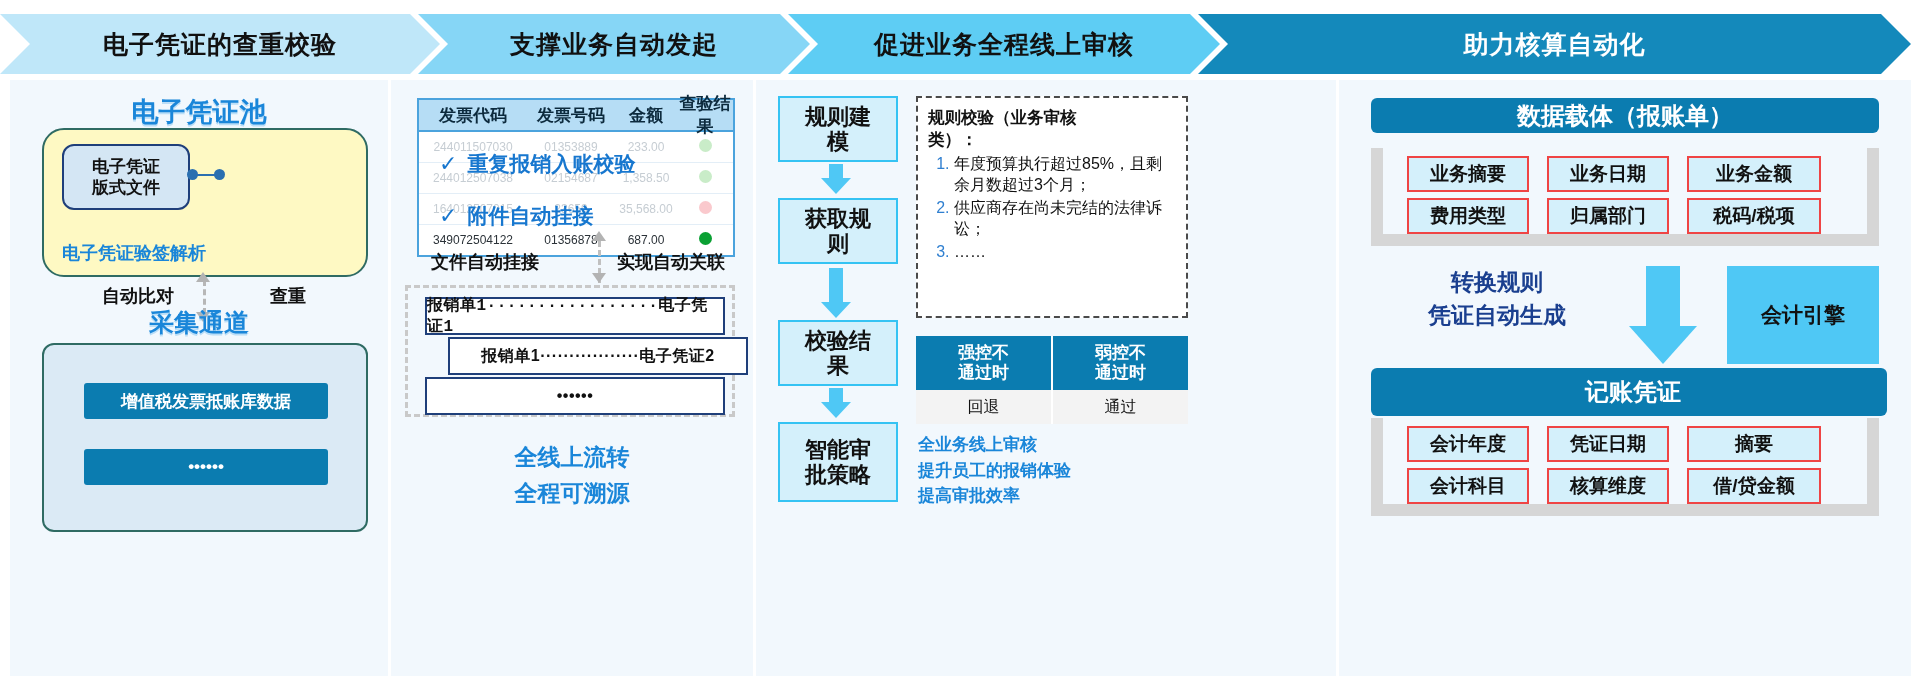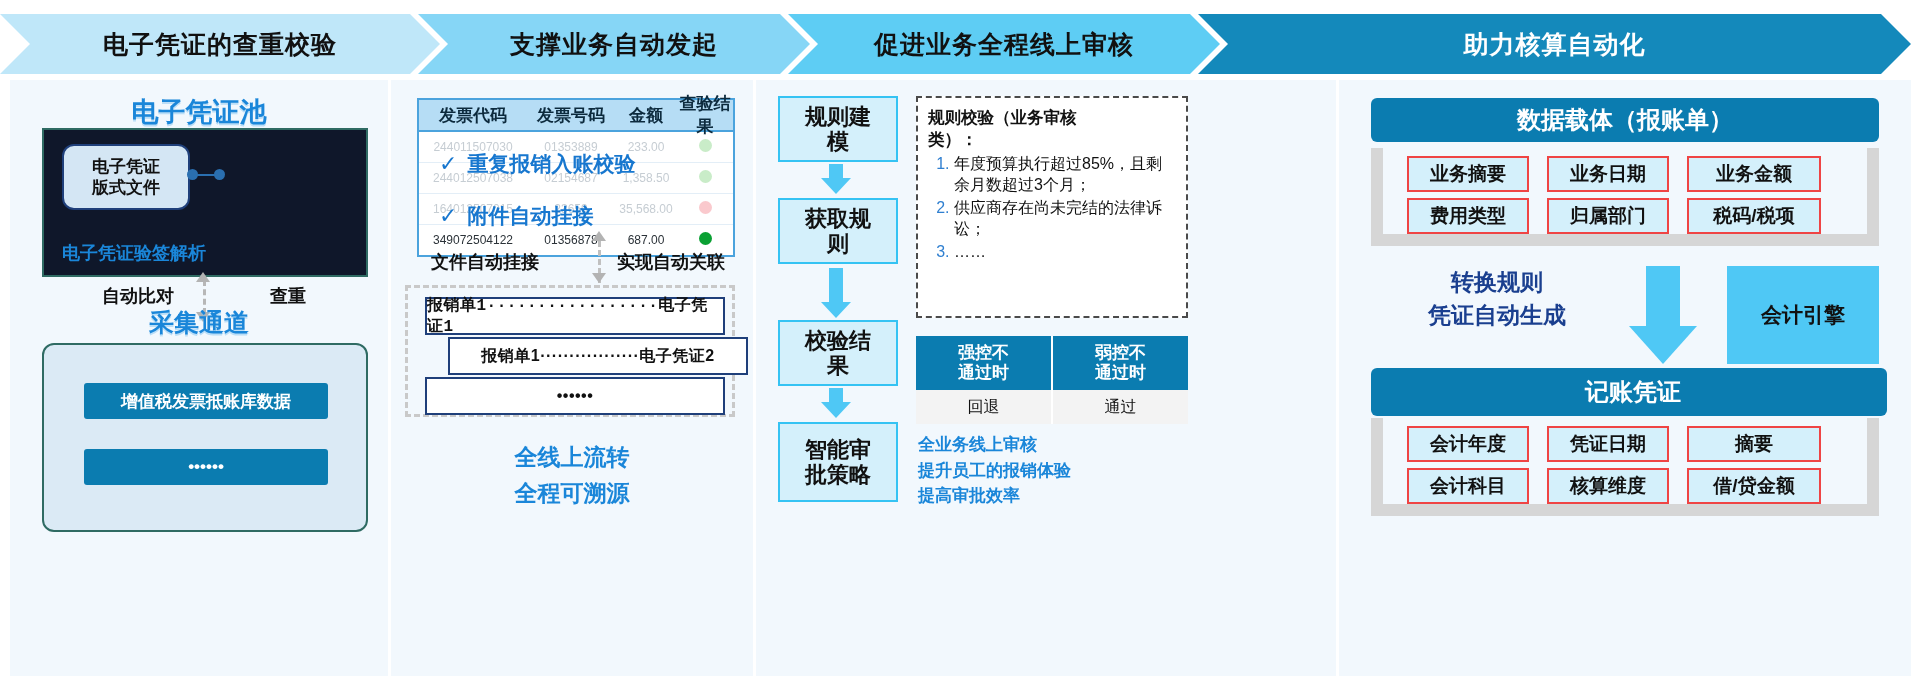--- a/index.html
+++ b/index.html
@@ -37,21 +37,21 @@
   .col-sep { position: absolute; top: 80px; width: 3px; height: 596px; background: #ffffff; }
 
   
   .pool-title {
     position: absolute; left: 0; top: 14px; width: 100%;
     font-size: 27px; color: #1a86d9; font-weight: bold; text-align: center;
     text-shadow: 0 2px 0 rgba(120,190,240,.45);
   }
   .pool-box {
     position: absolute; left: 32px; top: 48px; width: 322px; height: 145px;
-    background: #0f172a; border: 2px solid #2f6b63; border-radius: 0;
+    background: #fef9c3; border: 2px solid #2f6b63; border-radius: 22px;
   }
   .pill {
     position: absolute; background: #d4e6f4; border: 2px solid #1f3f7a;
     border-radius: 12px; display: flex; align-items: center; justify-content: center;
     text-align: center; font-size: 17px; font-weight: bold; color: #111; line-height: 1.25;
   }
   .dotlink { position: absolute; background: #2a6fb0; border-radius: 50%; width: 11px; height: 11px; }
   .dotline { position: absolute; height: 2px; background: #2a6fb0; }
   .pool-sub {
     position: absolute; left: 18px; bottom: 10px; font-size: 18px; color: #1a86d9; font-weight: bold;
@@ -381,21 +381,21 @@
     <div class="col3-note" style="left:162px; top:352px;">
       <div>全业务线上审核</div>
       <div>提升员工的报销体验</div>
       <div>提高审批效率</div>
     </div>
   </div>
   <div class="col-sep" style="left:1336px;"></div>
 
   <div class="col" style="left:1339px; width:572px;">
 
-    <div class="bluebar" style="left:32px; top:18px; width:508px; height:44px;">
+    <div class="bluebar" style="left:32px; top:18px; width:508px; height:35px;">
       <span>数据载体（报账单）</span>
     </div>
 
     <div class="graybox" style="left:32px; top:68px; width:508px; height:98px;"></div>
     <div class="graybox-inner" style="left:44px; top:68px; width:484px; height:86px;"></div>
     <div class="tagbtn" style="left:68px; top:76px; width:118px; height:32px;">
       <span>业务摘要</span>
     </div>
     <div class="tagbtn" style="left:208px; top:76px; width:118px; height:32px;">
       <span>业务日期</span>

